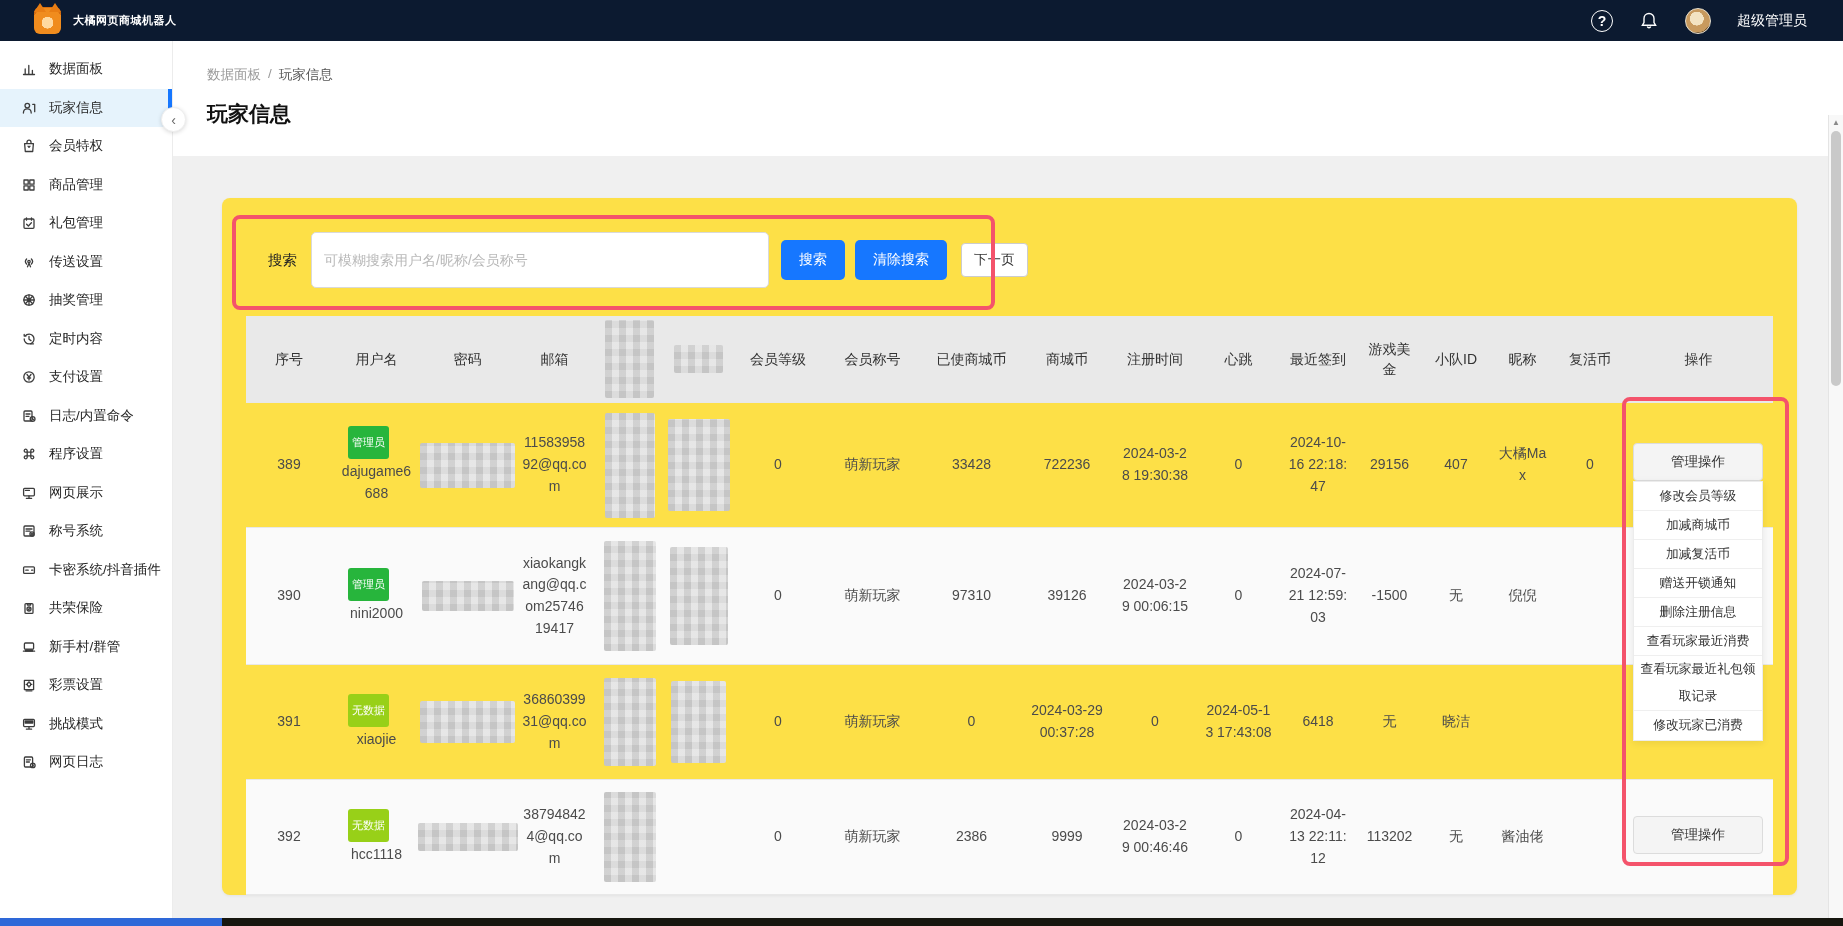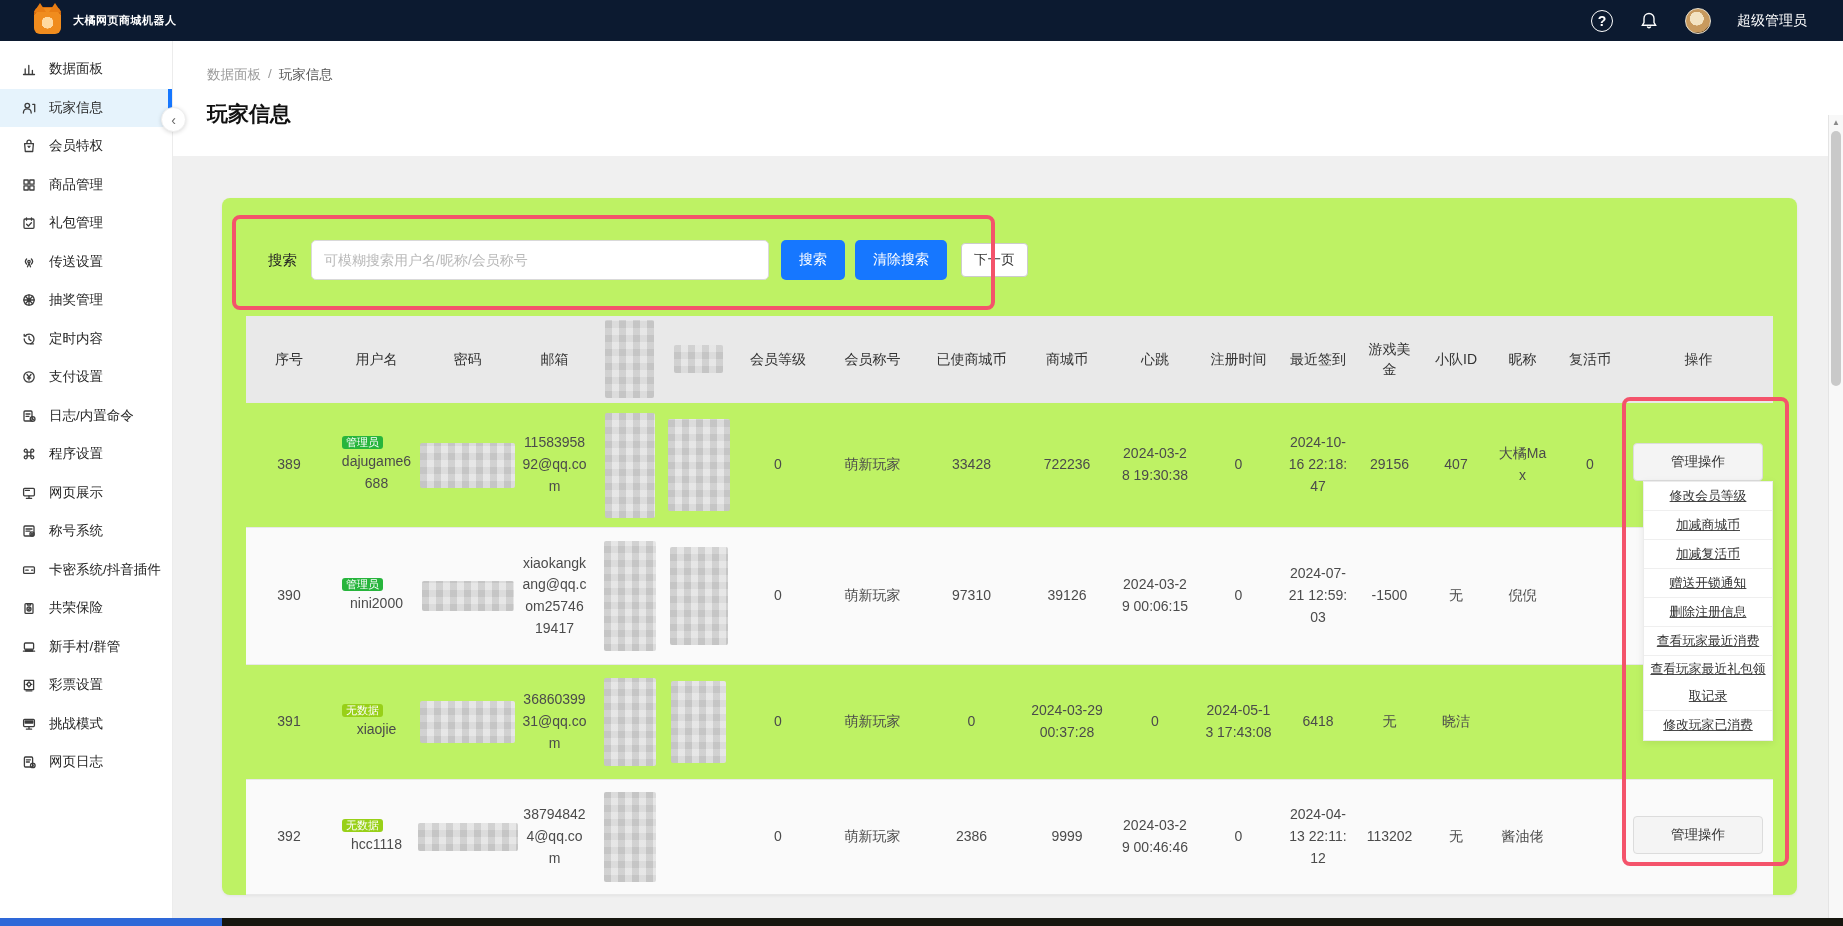--- a/index.html
+++ b/index.html
@@ -33,52 +33,52 @@
   .collapse-btn { position:absolute; left:161px; top:66px; width:25px; height:25px; background:#fff; border:1px solid #eee; border-radius:50%; box-shadow:0 1px 4px rgba(0,0,0,.15); display:flex; align-items:center; justify-content:center; color:#666; font-size:14px; cursor:pointer; z-index:25; }
 
   
   .main { flex:1; display:flex; flex-direction:column; min-width:0; }
   .page-head { height:115px; background:#fff; padding-left:34px; }
   .breadcrumb { padding-top:25px; font-size:13.5px; color:#999; display:flex; gap:7px; }
   .breadcrumb .crumb-current { color:#555; }
   .page-title { margin-top:16px; font-size:21px; font-weight:bold; color:#111; }
   .content { flex:1; background:#f0f0f0; position:relative; overflow:hidden; }
 
-  .card { position:relative; margin:42px 0 0 49px; width:1575px; height:697px; background:#bef264; border-radius:8px; box-shadow:0 1px 3px rgba(0,0,0,.06); overflow:hidden; padding:42px 24px 0 24px; }
+  .card { position:relative; margin:42px 0 0 49px; width:1575px; height:697px; background:#fde047; border-radius:8px; box-shadow:0 1px 3px rgba(0,0,0,.06); overflow:hidden; padding:42px 24px 0 24px; }
 
   
   .search-row { display:flex; align-items:center; height:40px; margin-bottom:36px; padding-left:22px; }
   .search-label { font-size:14.5px; color:#222; font-weight:500; margin-right:14px; }
-  .search-input { width:458px; height:40px; border:1px solid #d9d9d9; border-radius:5px; padding:0 12px; font-size:14px; color:#333; outline:none; }
+  .search-input { width:458px; height:56px; border:1px solid #d9d9d9; border-radius:5px; padding:0 12px; font-size:14px; color:#333; outline:none; }
   .search-input::placeholder { color:#b9b9b9; }
   .btn-blue { height:40px; border:none; border-radius:5px; background:#1677ff; color:#fff; font-size:14px; padding:0 18px; cursor:pointer; }
   .btn-search { margin-left:12px; }
   .btn-clear { margin-left:10px; }
   .btn-plain { height:34px; margin-left:14px; background:#fff; border:1px solid #ccc; border-radius:4px; color:#333; font-size:13.5px; padding:0 12px; cursor:pointer; }
 
   
   .tbl { width:1527px; }
   .tr { display:grid; grid-template-columns:86px 89px 93px 81px 69px 69px 90px 99px 99px 92px 84px 83px 76px 67px 66px 67px 68px 149px; }
   .tr.head { background:#e9e9e9; }
   .th { min-height:62px; display:flex; align-items:center; justify-content:center; text-align:center; font-weight:500; color:#333; padding:4px 10px; line-height:1.45; }
   .td { display:flex; flex-direction:column; align-items:center; justify-content:center; text-align:center; padding:6px 8px; color:#4b4b4b; line-height:1.55; word-break:break-all; position:relative; }
   .tr.row { border-top:1px solid #e8e8e8; }
   .tr.row.alt { background:#fafafa; }
   .r1 { height:125px; } .r2 { height:137px; } .r3 { height:115px; } .r4 { height:115px; } .r5 { height:60px; }
-  .badge { font-size:11px; color:#fff; border-radius:3px; padding:0 4px; line-height:1.2; margin-bottom:2px; align-self:flex-start; margin-left:2px; white-space:nowrap; }
+  .badge { font-size:11px; color:#fff; border-radius:3px; padding:10px 4px; line-height:1.2; margin-bottom:2px; align-self:flex-start; margin-left:8px; white-space:nowrap; }
   .badge.green { background:#27b53c; }
   .badge.lime { background:#98d018; }
   .mosaic { border-radius:2px; background:
       repeating-linear-gradient(0deg, rgba(120,120,120,.16) 0 7px, rgba(200,200,200,.22) 7px 14px),
       repeating-linear-gradient(90deg, #d4d4d4 0 7px, #efefef 7px 14px); }
 
   
   .op-btn { width:130px; height:38px; background:#f4f4f4; border:1px solid #dcdcdc; border-radius:4px; color:#333; font-size:13.5px; cursor:pointer; }
   .op-wrap { position:absolute; left:9px; top:40px; width:130px; }
-  .op-menu { position:absolute; left:19px; top:78px; width:130px; background:#fff; border:1px solid #ececec; box-shadow:0 2px 8px rgba(0,0,0,.08); z-index:5;text-decoration:underline; }
+  .op-menu { position:absolute; left:9px; top:78px; width:130px; background:#fff; border:1px solid #ececec; box-shadow:0 2px 8px rgba(0,0,0,.08); z-index:5; }
   .op-menu-item { min-height:29px; display:flex; align-items:center; justify-content:center; text-align:center; font-size:12.8px; color:#333; border-bottom:1px solid #efefef; cursor:pointer; line-height:2.1; padding:0 2px; }
   .op-menu-item:last-child { border-bottom:none; }
   .row4-opbtn { position:absolute; left:9px; top:36px; }
 
   
   .anno { position:absolute; border:4px solid #f4536b; border-radius:8px; pointer-events:none; z-index:10; }
   .anno1 { left:10px; top:17px; width:763px; height:95px; }
   .anno2 { left:1400px; top:199px; width:167px; height:469px; }
 
   
@@ -330,22 +330,22 @@
                 <div class="th">
                   <div class="mosaic" style="width: 52px; height: 78px;"></div>
                 </div>
                 <div class="th">
                   <div class="mosaic" style="width: 62px; height: 28px;"></div>
                 </div>
                 <div class="th">会员等级</div>
                 <div class="th">会员称号</div>
                 <div class="th">已使商城币</div>
                 <div class="th">商城币</div>
+                <div class="th">注册时间</div>
                 <div class="th">心跳</div>
-                <div class="th">注册时间</div>
                 <div class="th">最近签到</div>
                 <div class="th">游戏美金</div>
                 <div class="th">小队ID</div>
                 <div class="th">昵称</div>
                 <div class="th">复活币</div>
                 <div class="th">操作</div>
               </div>
               <div class="tr row r1">
                 <div class="td">
                   <span>389</span>

